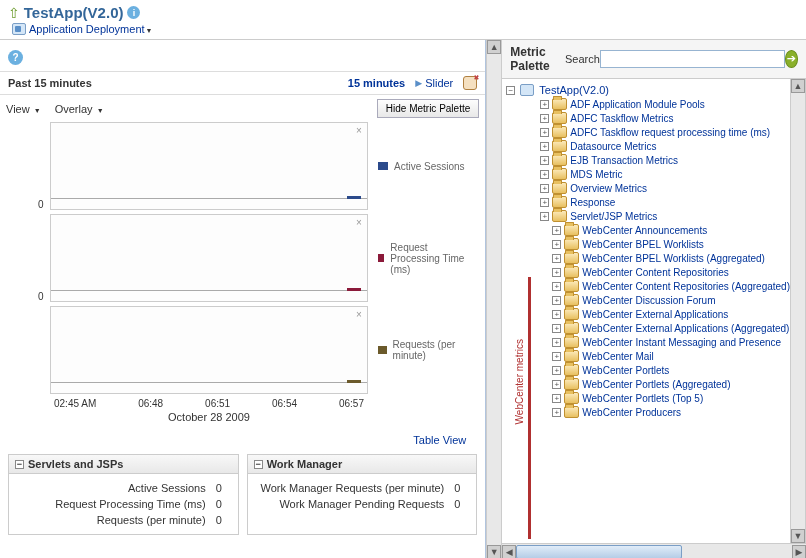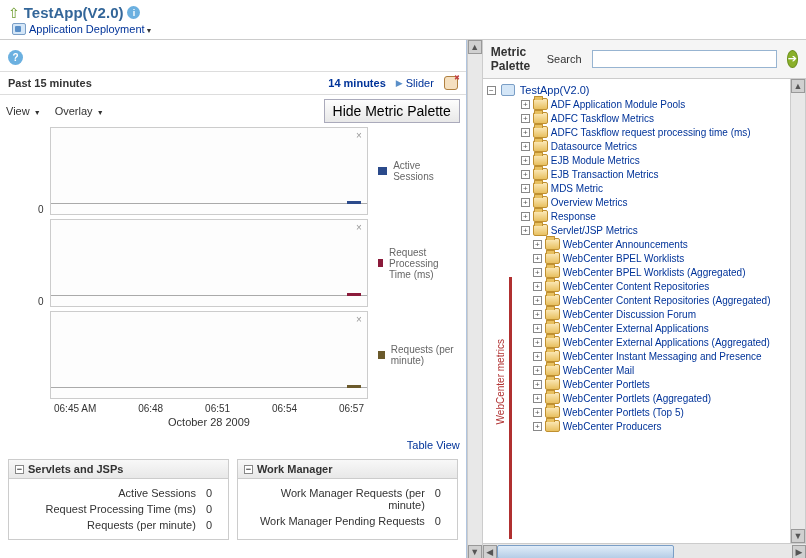--- a/index.html
+++ b/index.html
@@ -32,49 +32,49 @@
 .time-row .right { display: flex; align-items: center; gap: 10px; }
 .minutes { color: #003399; font-weight: bold; }
 .slider-ctl { display: flex; align-items: center; gap: 3px; color: #003399; cursor: pointer; }
 .slider-ctl .tri { color: #5a8fc8; font-size: 9px; }
 .gear-icon { width: 14px; height: 14px; border: 1px solid #b08040; border-radius: 3px; background: #f5e0c0; position: relative; cursor: pointer; }
 .gear-icon::after { content: "✖"; position: absolute; top: -3px; right: -3px; font-size: 7px; color: #c04040; }
 
 .chart-toolbar { display: flex; align-items: center; justify-content: space-between; padding: 4px 6px; }
 .chart-toolbar .left { display: flex; gap: 14px; }
 .chart-toolbar .menu { cursor: pointer; }
-.hide-palette-btn { border: 1px solid #aab; background: linear-gradient(#fdfdfd,#e8e8e8); padding: 3px 8px; font-size: 14px; cursor: pointer; }
+.hide-palette-btn { border: 1px solid #aab; background: linear-gradient(#fdfdfd,#e8e8e8); padding: 3px 8px; font-size: 10px; cursor: pointer; }
 
 .charts { padding: 0 8px 6px 50px; }
 .chart-row { display: flex; align-items: stretch; height: 88px; position: relative; margin-bottom: 4px; }
 .y-axis { width: 12px; position: absolute; left: -12px; bottom: 0; font-size: 10px; color: #333; }
 .chart-box { flex: 0 0 318px; border: 1px solid #ccc; background: #fdfdfd; position: relative; }
 .chart-box .close-x { position: absolute; top: 2px; right: 2px; width: 12px; height: 12px; font-size: 10px; color: #999; text-align: center; cursor: pointer; }
 .chart-box .baseline { position: absolute; left: 0; right: 0; bottom: 10px; height: 1px; background: #aaa; }
 .chart-box .blip { position: absolute; bottom: 10px; width: 14px; height: 3px; }
 .legend { flex: 1; display: flex; align-items: center; gap: 6px; padding-left: 10px; font-size: 10px; color: #666; }
 .legend .swatch { width: 10px; height: 8px; }
 
 .xaxis { position: relative; height: 28px; margin-left: 0; }
 .xaxis .ticks { display: flex; width: 318px; justify-content: space-between; font-size: 10px; color: #333; padding: 0 4px; }
 .xaxis .date { text-align: center; width: 318px; font-size: 11px; color: #333; margin-top: 2px; }
 
-.table-view { text-align: right; padding: 2px 6px; }
+.table-view { text-align: right; padding: 2px 19px; }
 
 .bottom-panels { display: flex; gap: 8px; padding: 6px 8px; }
 .panel { flex: 1; border: 1px solid #ccc; }
 .panel-header { display: flex; align-items: center; gap: 4px; padding: 3px 6px; background: linear-gradient(#f8f8f8,#e8e8e8); border-bottom: 1px solid #ccc; font-weight: bold; }
 .collapse-icon { width: 9px; height: 9px; border: 1px solid #888; font-size: 9px; line-height: 7px; text-align: center; cursor: pointer; background: #fff; }
 .panel-body { padding: 6px 8px; }
 .panel-body .kv { display: flex; justify-content: flex-end; gap: 10px; padding: 2px 0; font-size: 11px; }
 .panel-body .kv .k { text-align: right; flex: 1; }
 .panel-body .kv .v { width: 14px; text-align: left; }
 
 .right-pane { flex: 1; display: flex; flex-direction: column; }
-.palette-header { display: flex; align-items: center; gap: 10px; padding: 5px 8px; background: #f5f5f5; border-bottom: 1px solid #ccc; }
+.palette-header { display: flex; align-items: center; padding: 5px 8px; background: #f5f5f5; border-bottom: 1px solid #ccc; }
 .palette-header h3 { font-size: 12px; font-weight: bold; }
 .palette-header .srch-label { color: #333; }
 .palette-header input { flex: 1; border: 1px solid #97b4d1; height: 18px; padding: 0 3px; }
 .go-btn { width: 18px; height: 18px; border-radius: 50%; background: #8ab02a; color: #fff; border: 1px solid #6a8f1a; font-size: 11px; line-height: 15px; text-align: center; cursor: pointer; }
 
 .tree-wrap { flex: 1; display: flex; overflow: hidden; }
 .tree { flex: 1; overflow: hidden; padding: 4px 0 4px 4px; position: relative; }
 .wc-bar { position: absolute; left: 26px; top: 198px; bottom: 4px; width: 3px; background: #b03030; }
 .wc-label { position: absolute; left: 12px; top: 260px; font-size: 10px; color: #b03030; writing-mode: vertical-rl; transform: rotate(180deg); }
 .root-row { display: flex; align-items: center; gap: 2px; padding: 1px 0; }
@@ -112,21 +112,21 @@
 <div class="main">
 
   <div class="left-pane">
     <div class="perf-header">
       <span class="help-icon">?</span>
     </div>
 
     <div class="time-row">
       <span class="past">Past 15 minutes</span>
       <div class="right">
-        <a href="#" class="minutes">14 minutes</a>
+        <a href="#" class="minutes">15 minutes</a>
         <span class="slider-ctl">
             <span class="tri">▶</span>
             <span>Slider</span>
           </span>
         <span class="gear-icon"></span>
       </div>
     </div>
 
     <div class="chart-toolbar">
       <div class="left">
@@ -167,21 +167,21 @@
             <div class="baseline"></div>
             <div class="blip" style="background:#6b5a2b; right:6px;"></div>
           </div>
           <div class="legend">
             <span class="swatch" style="background:#6b5a2b"></span>
             <span>Requests (per minute)</span>
           </div>
         </div>
         <div class="xaxis">
           <div class="ticks">
-            <span>06:45 AM</span>
+            <span>02:45 AM</span>
             <span>06:48</span>
             <span>06:51</span>
             <span>06:54</span>
             <span>06:57</span>
           </div>
           <div class="date">October 28 2009</div>
         </div>
       </div>
 
     <div class="table-view"><a href="#">Table View</a></div>
@@ -265,25 +265,20 @@
               <a href="#" class="label">ADFC Taskflow request processing time (ms)</a>
             </div>
             <div class="node">
               <span class="exp plus"></span>
               <span class="folder"></span>
               <a href="#" class="label">Datasource Metrics</a>
             </div>
             <div class="node">
               <span class="exp plus"></span>
               <span class="folder"></span>
-              <a href="#" class="label">EJB Module Metrics</a>
-            </div>
-            <div class="node">
-              <span class="exp plus"></span>
-              <span class="folder"></span>
               <a href="#" class="label">EJB Transaction Metrics</a>
             </div>
             <div class="node">
               <span class="exp plus"></span>
               <span class="folder"></span>
               <a href="#" class="label">MDS Metric</a>
             </div>
             <div class="node">
               <span class="exp plus"></span>
               <span class="folder"></span>

